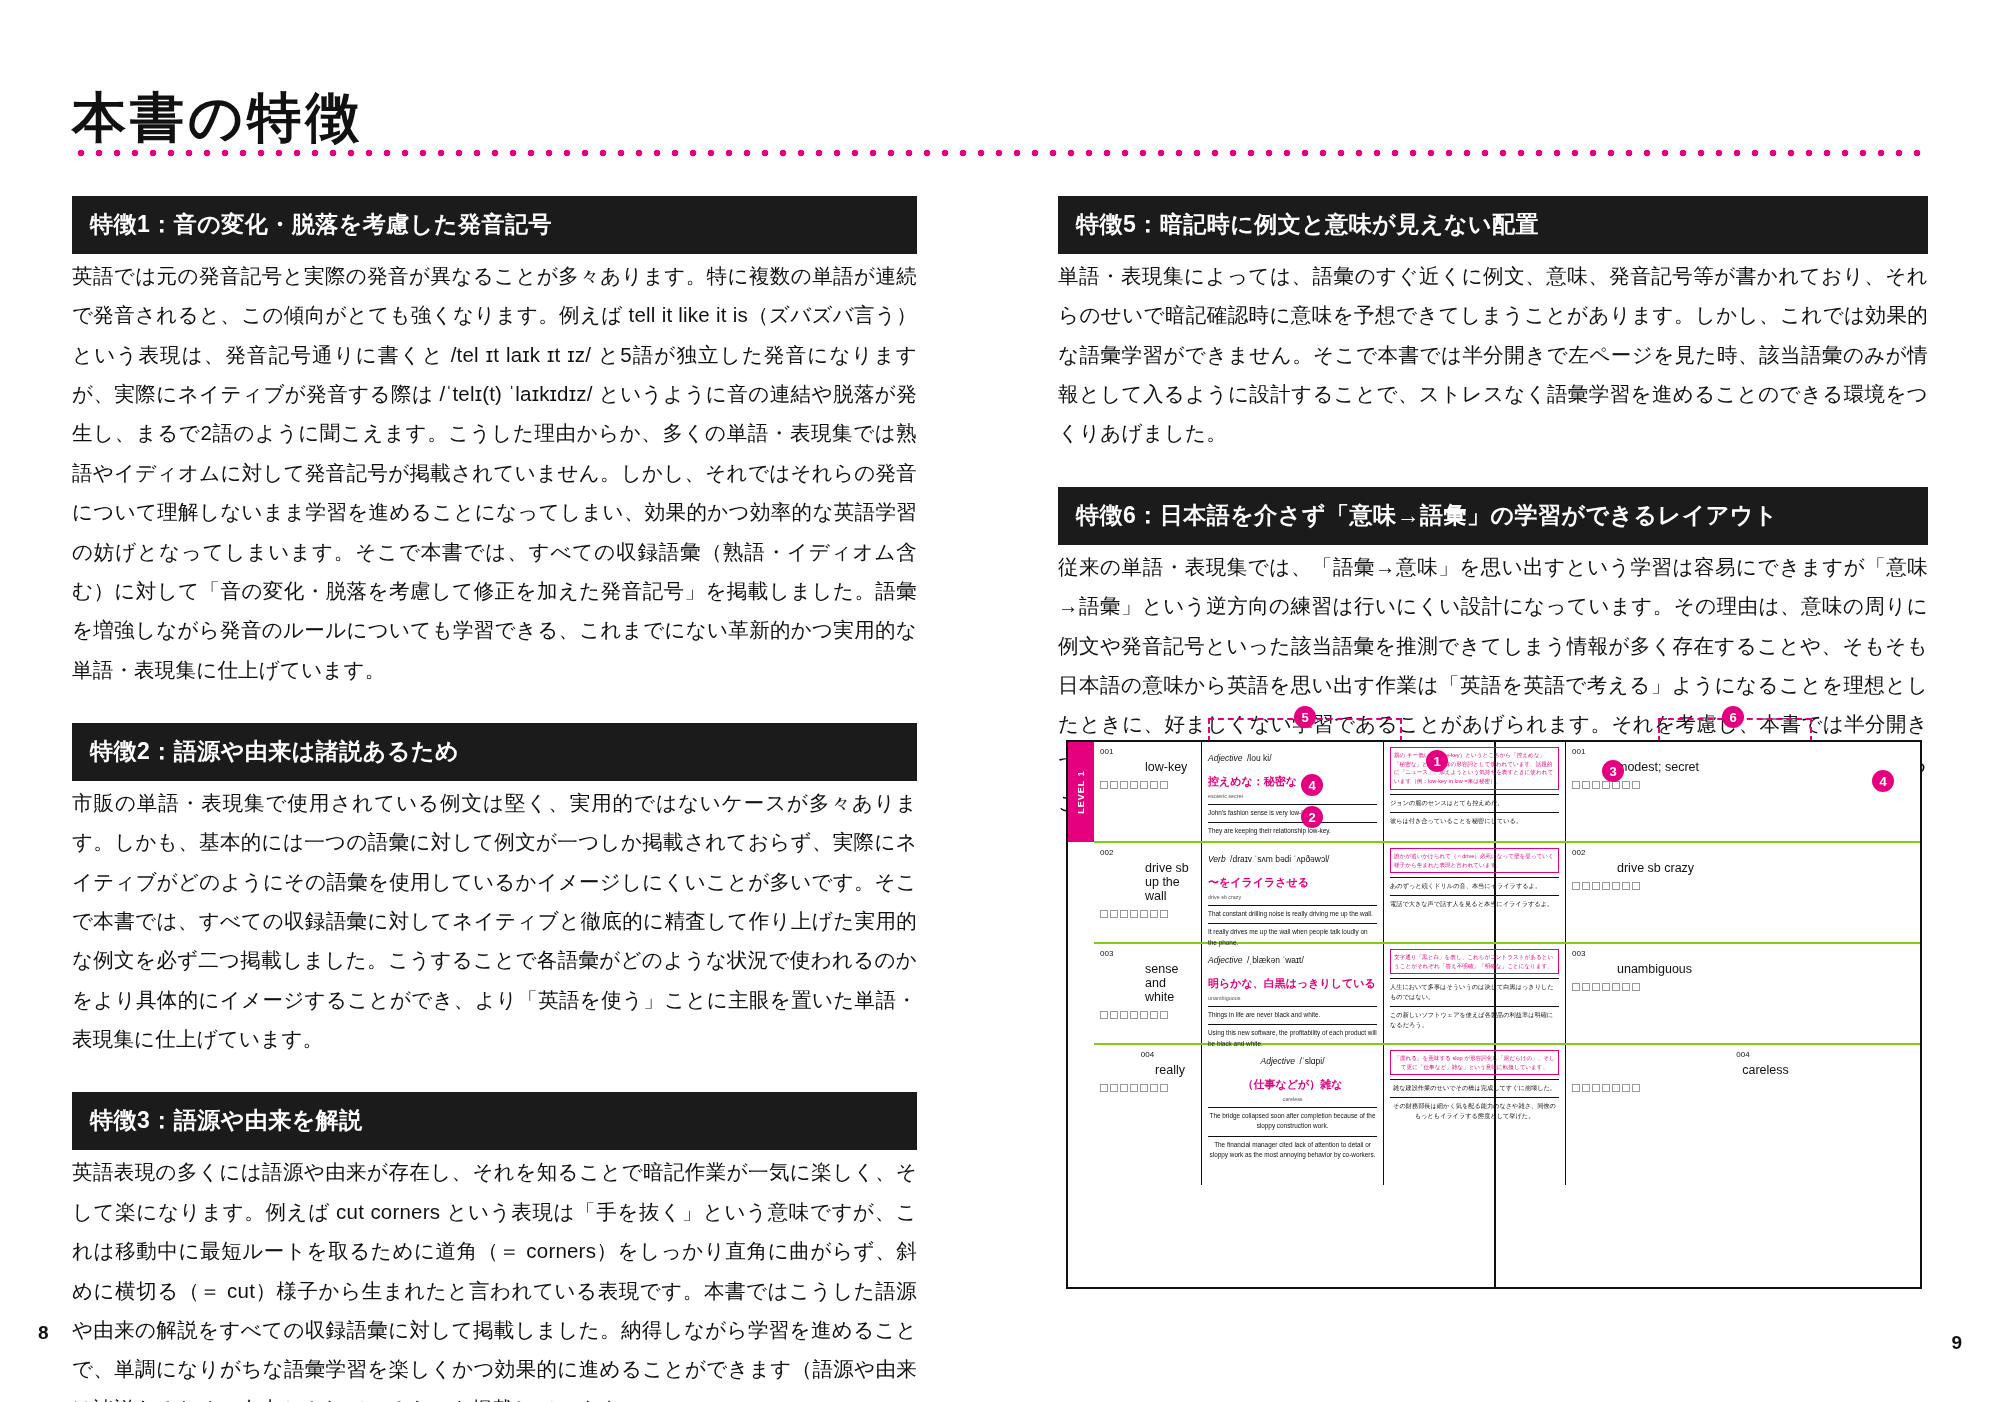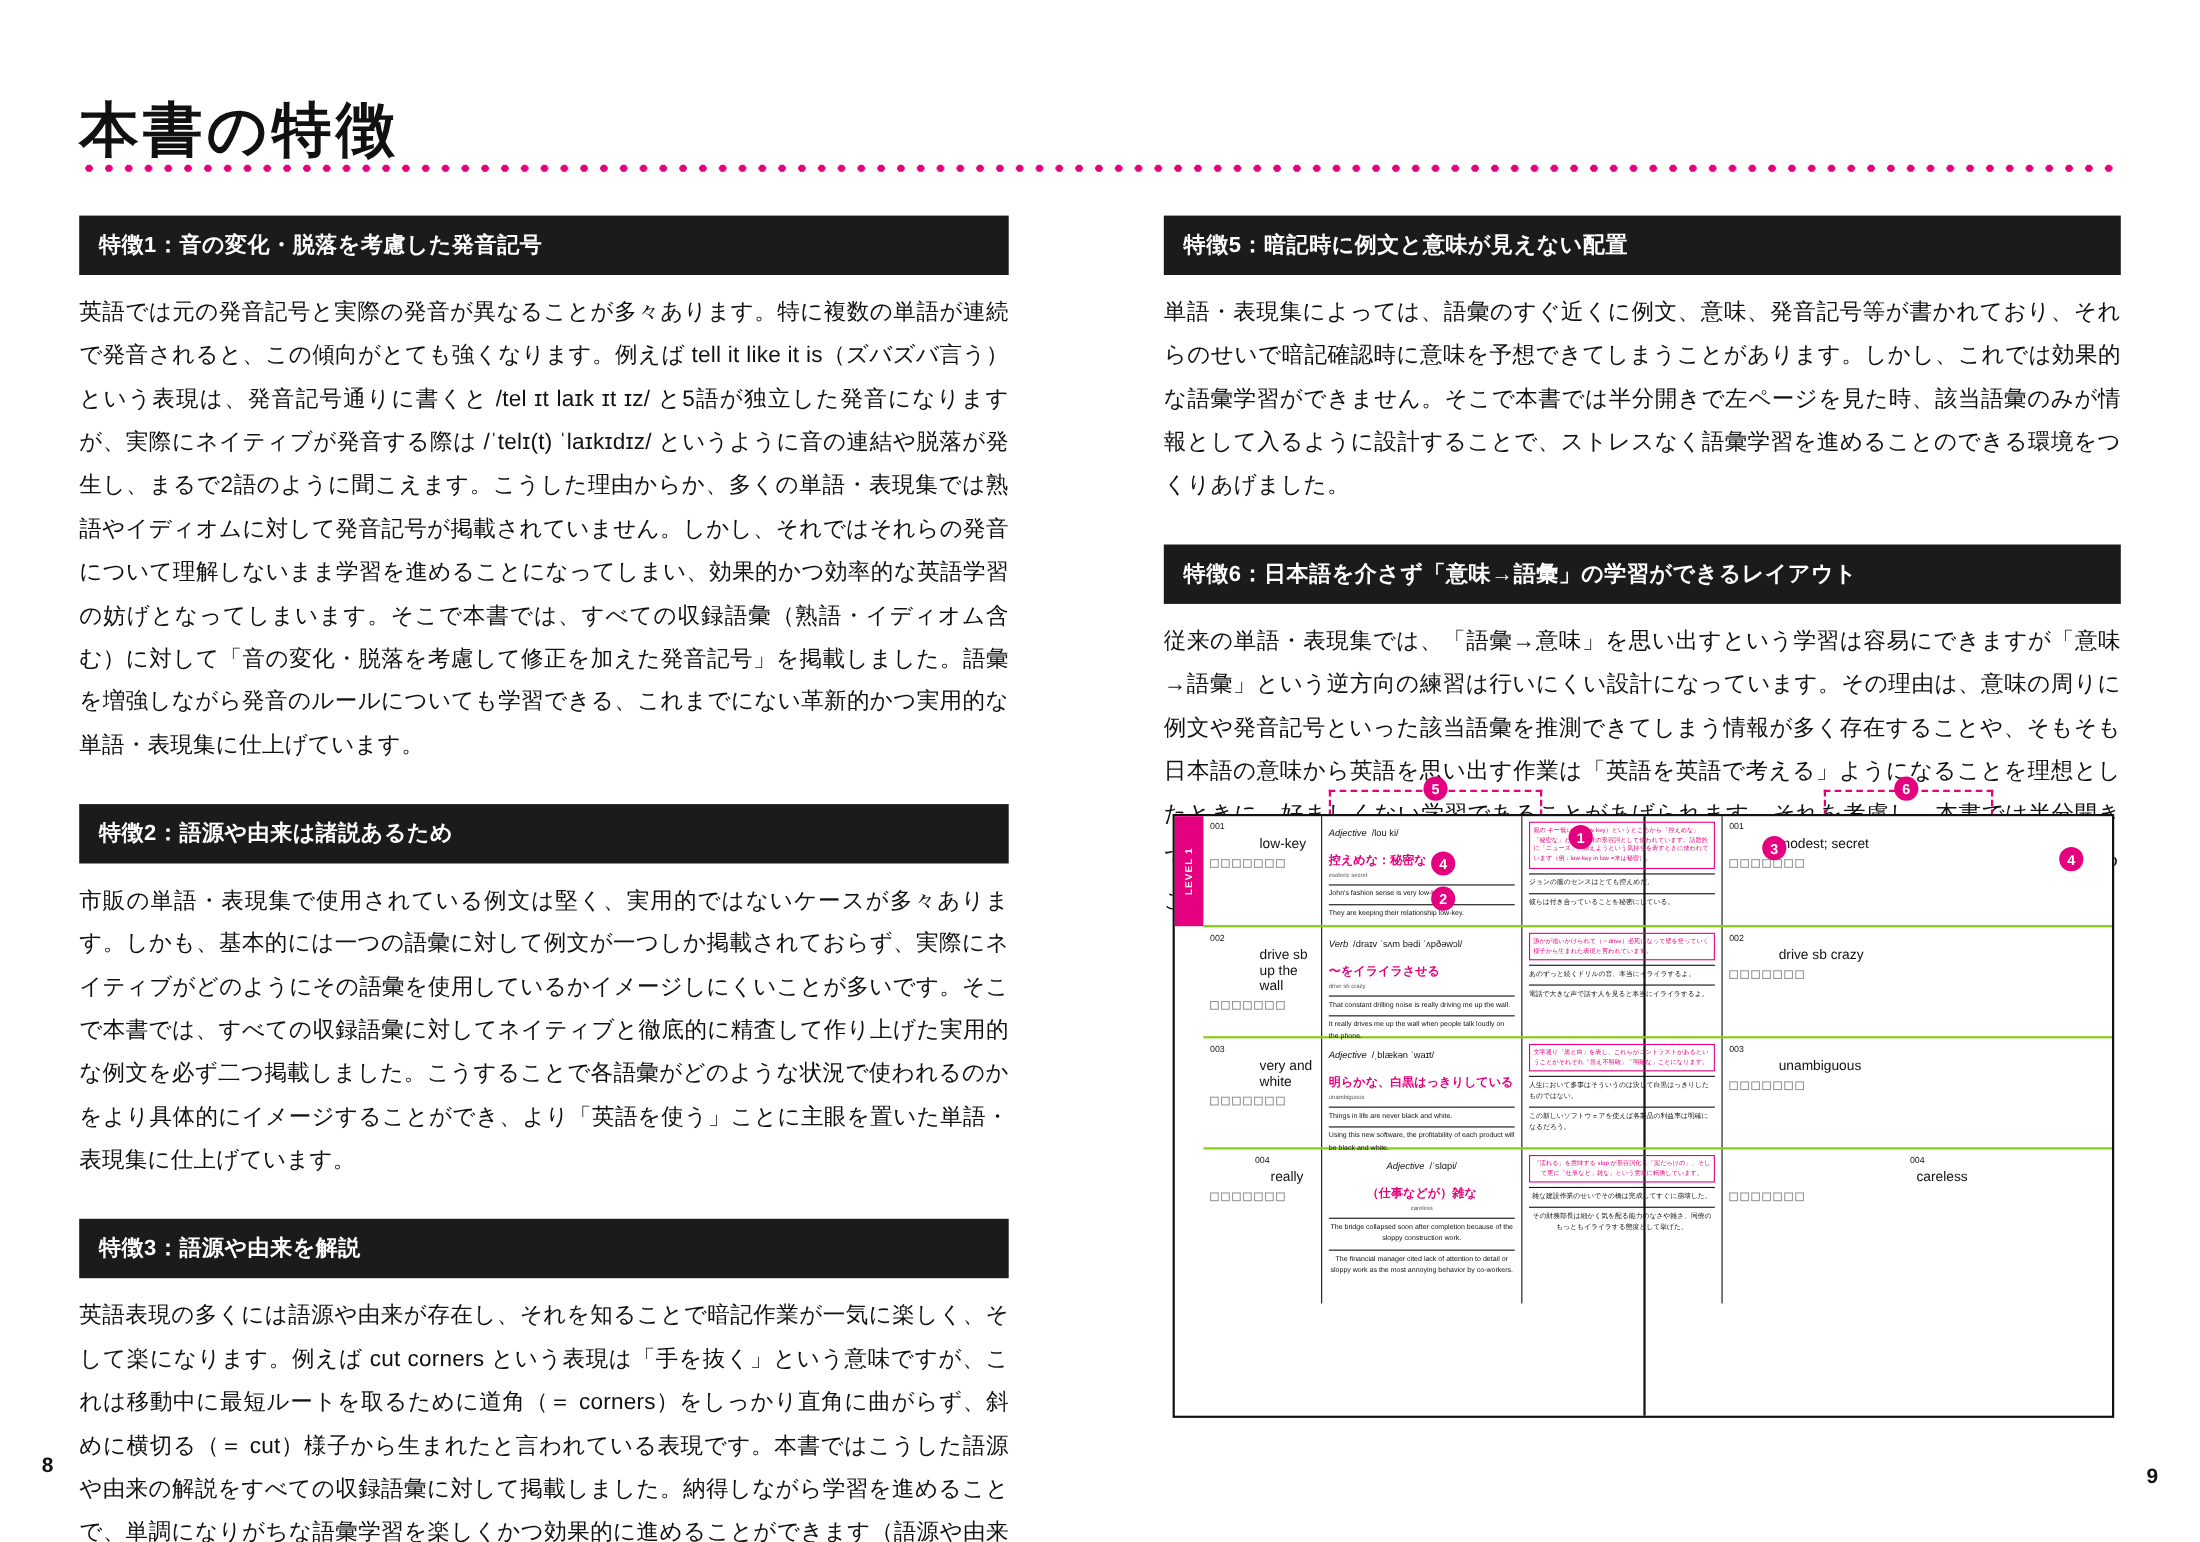--- a/index.html
+++ b/index.html
@@ -25,24 +25,24 @@
     background-image:radial-gradient(circle, #e5007f 3.2px, rgba(0,0,0,0) 3.6px);
     background-size:18px 10px;
     background-repeat:repeat-x;
   }
   
   .col-left{position:absolute; left:72px; top:196px; width:845px;}
   .col-right{position:absolute; left:1058px; top:196px; width:870px;}
 
   .band{
     background:#1b1b1b;color:#fff;
-    font-size:20px;font-weight:bold;
+    font-size:23px;font-weight:bold;
     padding:13px 36px 14px 18px;
     letter-spacing:0.5px;
-    margin-bottom:14px;
+    margin-bottom:2px;
   }
   .body-text{
     font-size:20.5px;
     line-height:1.92;
     letter-spacing:0.2px;
     color:#111;
     text-align:justify;
     margin-bottom:34px;
   }
 
@@ -237,21 +237,21 @@
                 <i></i>
                 <i></i>
                 <i></i>
               </div>
           </div>
         </div>
 
         <div class="row">
           <div class="cell c-num">
             <div class="w-num">003</div>
-            <div class="w-word">very and white</div>
+            <div class="w-word">sense and white</div>
             <div class="boxes">
                 <i></i>
                 <i></i>
                 <i></i>
                 <i></i>
                 <i></i>
                 <i></i>
                 <i></i>
               </div>
           </div>

